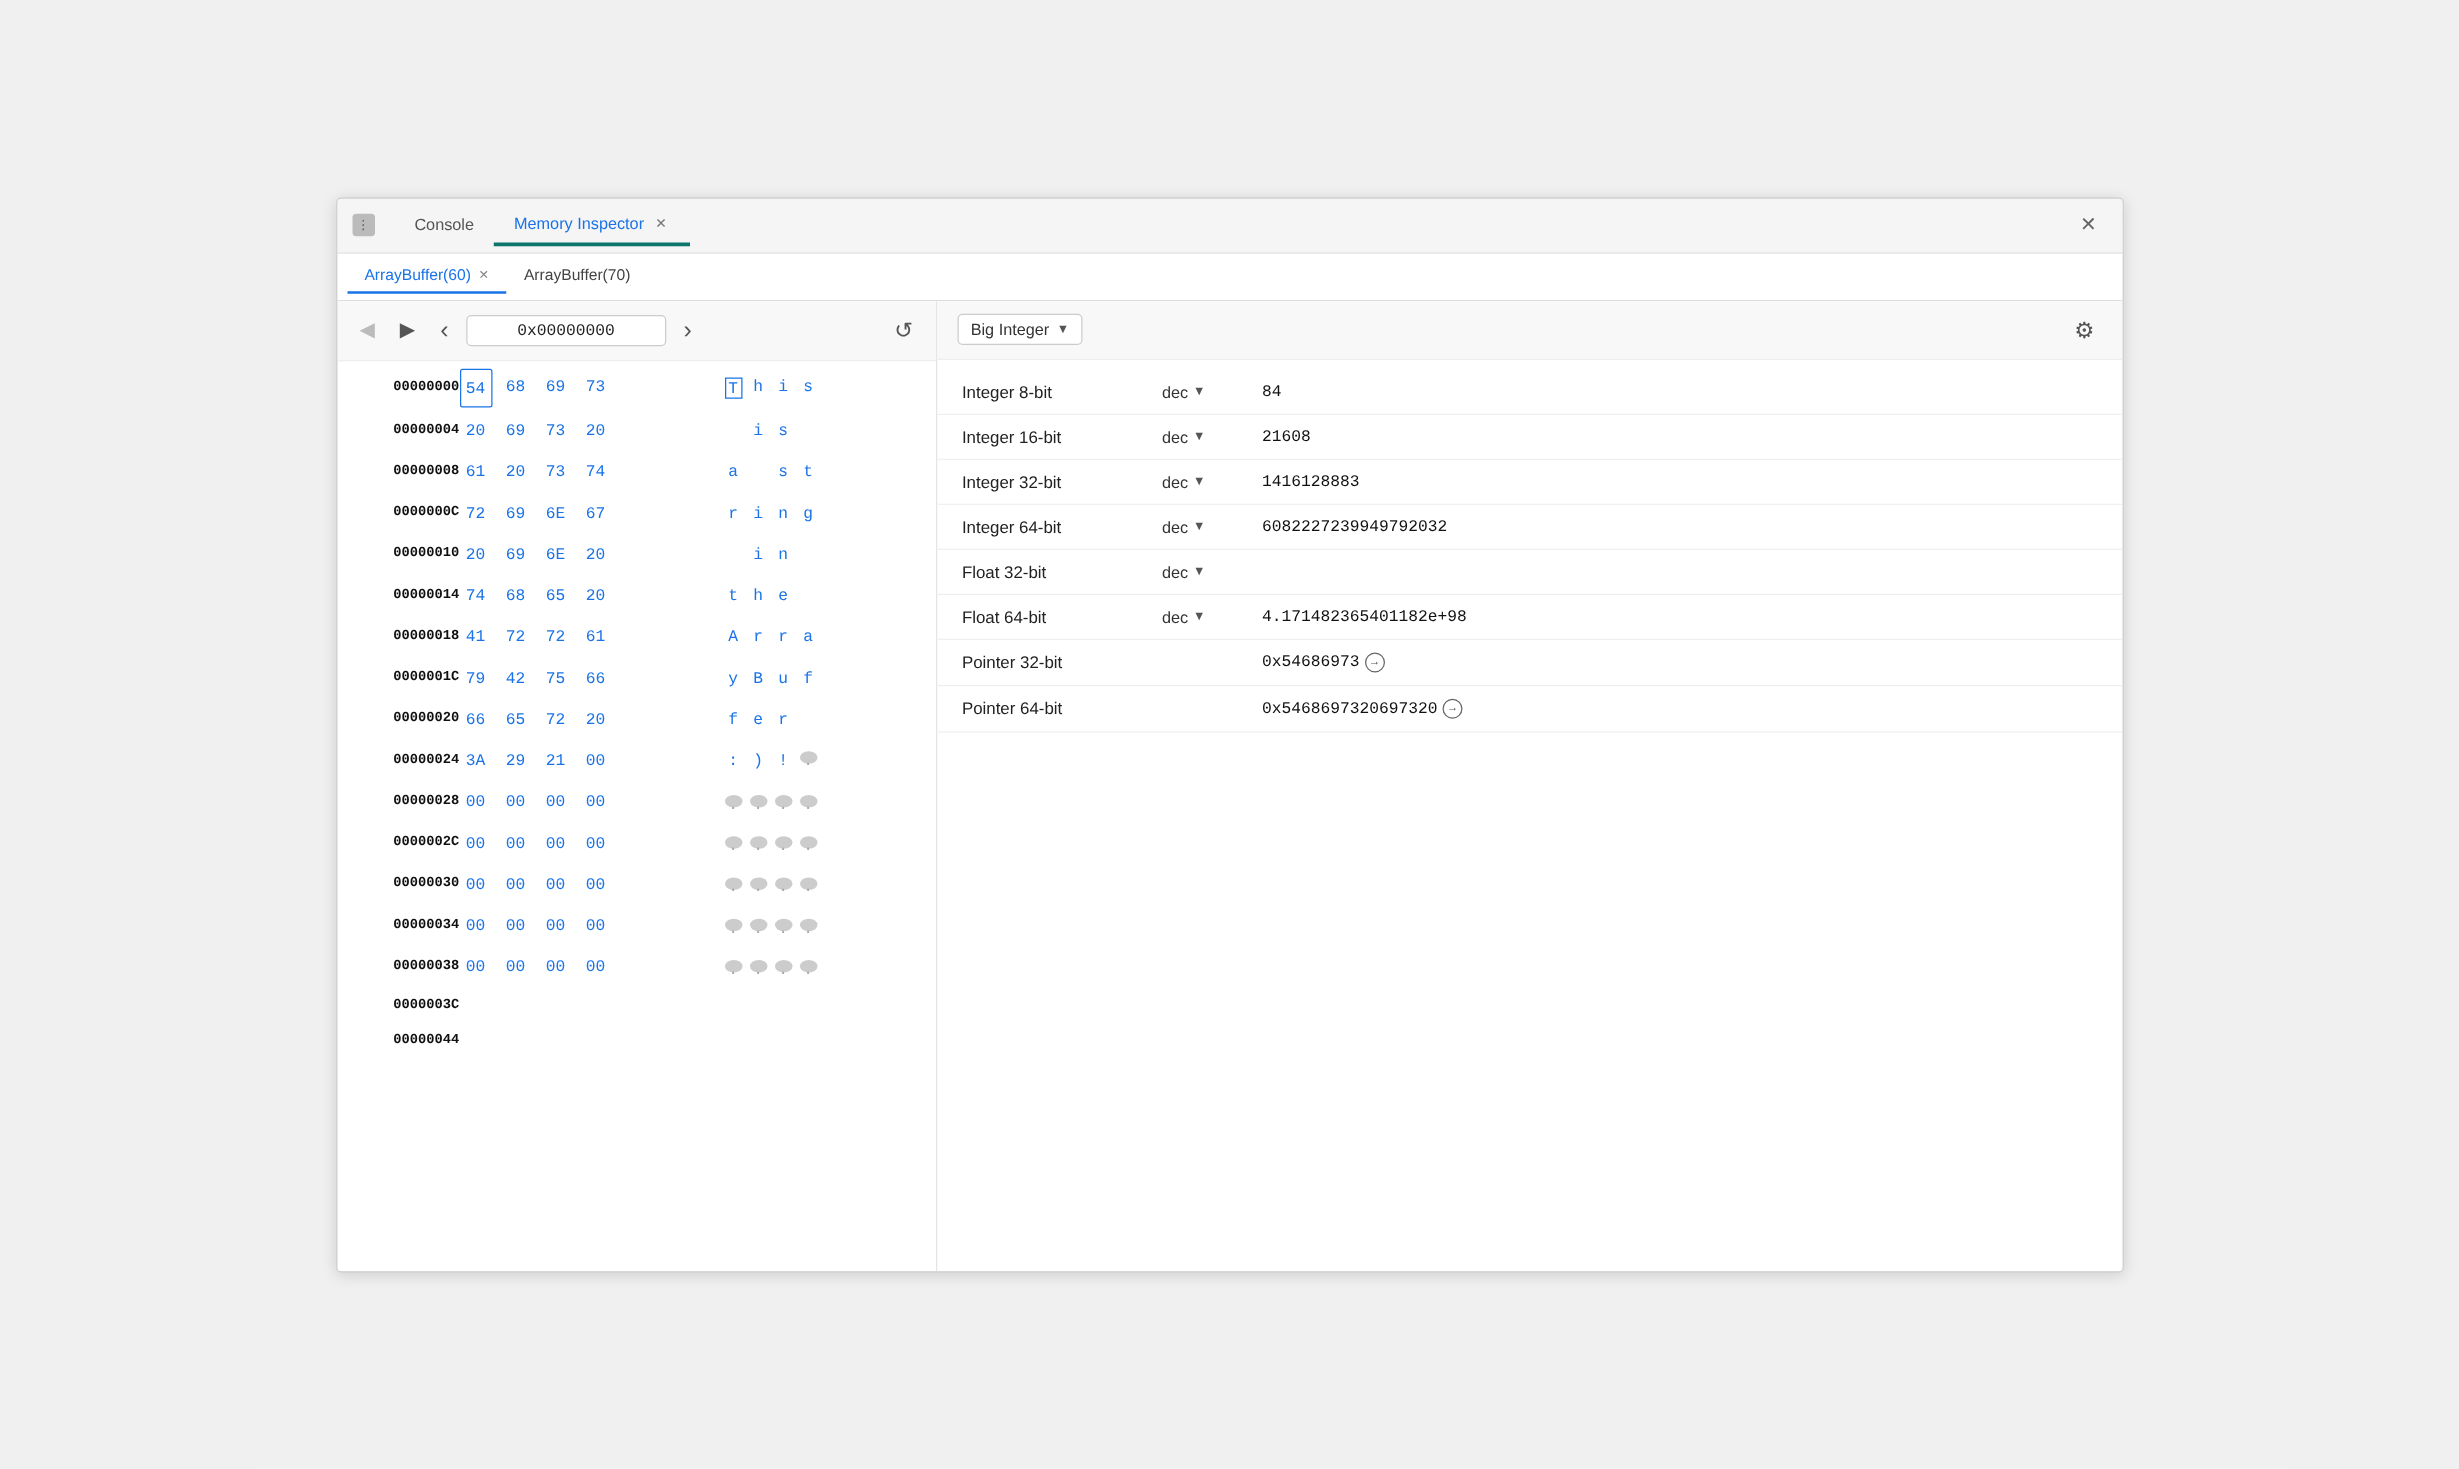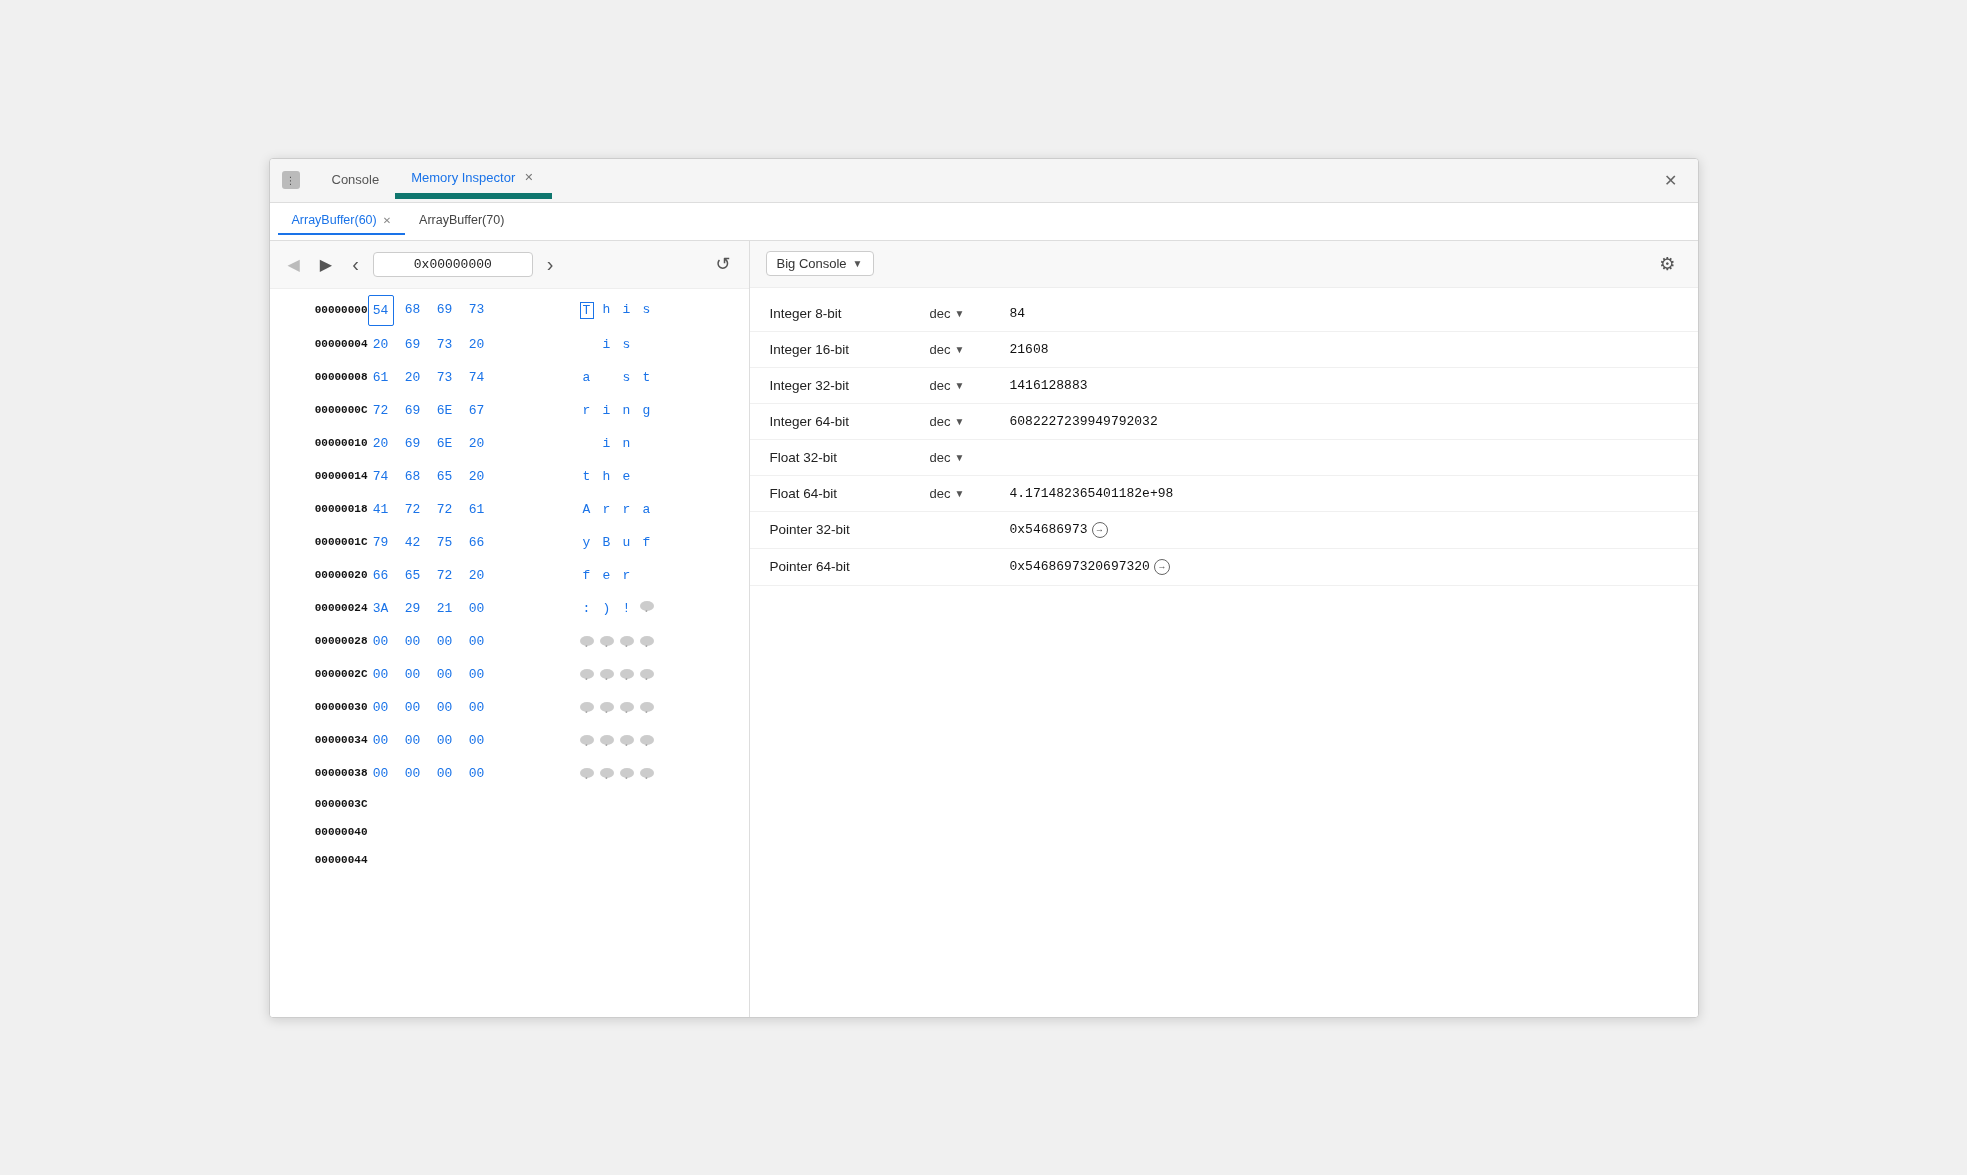--- a/index.html
+++ b/index.html
@@ -52,21 +52,21 @@
       align-items: center;
       padding: 8px 16px;
       font-size: 13px;
       color: #555;
       cursor: pointer;
       border-bottom: 2px solid transparent;
       gap: 6px;
     }
     .tab-item.active {
       color: #1a73e8;
-      border-bottom: 6px solid #0f766e;
+      border-bottom: 3px solid #0f766e;
     }
     .tab-close {
       font-size: 11px;
       color: #777;
       cursor: pointer;
       padding: 1px 3px;
       border-radius: 2px;
     }
     .title-bar-close {
       margin-left: auto;
@@ -579,36 +579,31 @@
               <span class="mem-char dot">.</span>
               <span class="mem-char dot">.</span>
             </div>
           </div>
           <div class="memory-row">
             <span class="mem-addr">0000003C</span>
             <div class="mem-bytes"></div>
             <div class="mem-chars"></div>
           </div>
           <div class="memory-row">
-            <span class="mem-addr">00000040</span>
-            <div class="mem-bytes"></div>
-            <div class="mem-chars"></div>
-          </div>
-          <div class="memory-row">
             <span class="mem-addr">00000044</span>
             <div class="mem-bytes"></div>
             <div class="mem-chars"></div>
           </div>
         </div>
     </div>
 
     <div class="right-panel">
       <div class="right-toolbar">
         <div class="endian-select">
-          <span>Big Console</span>
+          <span>Big Integer</span>
           <span class="endian-arrow">▼</span>
         </div>
         <button class="gear-btn">⚙</button>
       </div>
 
       <div class="value-table">
 
       <div class="value-row">
             <span class="value-type">Integer 8-bit</span>
             <span class="value-format">dec <span class="value-format-arrow">▼</span></span>

